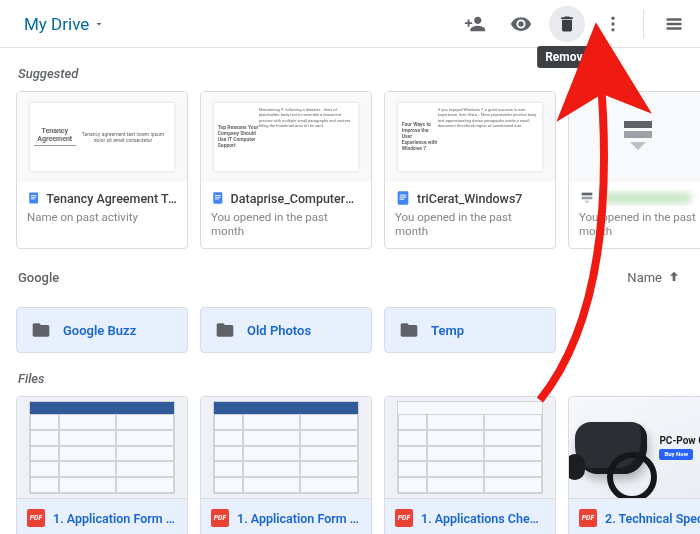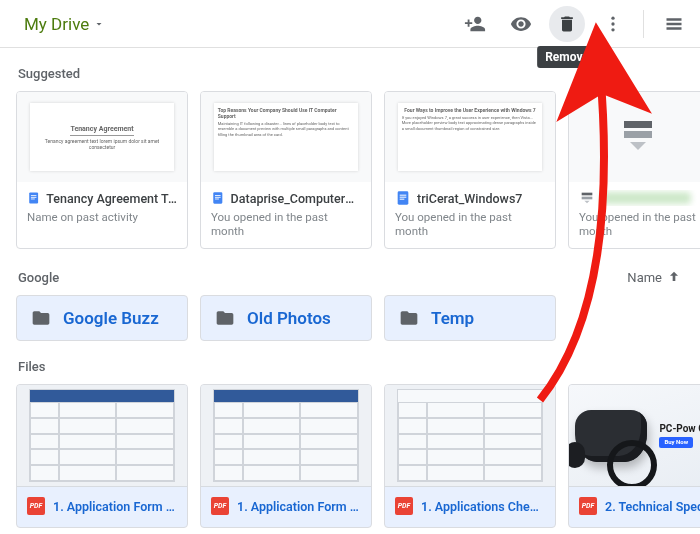--- a/index.html
+++ b/index.html
@@ -18,21 +18,21 @@
     display: flex;
     align-items: center;
     height: 48px;
     padding: 0 8px 0 18px;
     border-bottom: 1px solid #e0e0e0;
   }
   .breadcrumb {
     display: flex;
     align-items: center;
     font-size: 17px;
-    color: #4d7c0f;
+    color: #0369a1;
     cursor: pointer;
     padding: 4px 6px;
     border-radius: 14px;
   }
   .breadcrumb svg { margin-left: 4px; }
   .spacer { flex: 1; }
   .toolbar { display: flex; align-items: center; gap: 10px; }
   .tool-btn {
     width: 36px; height: 36px;
     border-radius: 50%;
@@ -56,20 +56,21 @@
     white-space: nowrap;
     z-index: 20;
     font-weight: bold;
   }
   
   .section-title {
     color: #5f6368;
     font-size: 13px;
     font-weight: 500;
     padding: 18px 18px 10px;
+    font-style: italic;
   }
   
   .suggested-row {
     display: flex;
     gap: 12px;
     padding: 0 16px;
   }
   .sug-card {
     width: 172px;
     border: 1px solid #dadce0;
@@ -85,21 +86,21 @@
     align-items: center;
     justify-content: center;
     overflow: hidden;
   }
   .sug-thumb-inner {
     width: 85%;
     height: 75%;
     background: #fff;
     box-shadow: 0 0 3px rgba(0,0,0,0.15);
     display: flex;
-    flex-direction: column;
+    flex-direction: row;
     align-items: center;
     justify-content: center;
     font-size: 5px;
     color: #666;
     padding: 4px;
     text-align: center;
   }
   .sug-thumb-stack svg { display: block; }
   .sug-body { padding: 8px 10px 10px; }
   .sug-name {
@@ -121,23 +122,24 @@
   .folder-row { display: flex; gap: 12px; padding: 0 16px; }
   .folder-card {
     width: 172px;
     border: 1px solid #dadce0;
     background: #e8f0fe;
     border-radius: 4px;
     padding: 12px 14px;
     display: flex; align-items: center; gap: 12px;
     color: #1967d2;
     font-weight: 600;
-    font-size: 17px;
+    font-size: 13px;
     cursor: pointer;
     flex-shrink: 0;
+    margin-top: 12px;
   }
   
   .files-row { display: flex; gap: 12px; padding: 0 16px; }
   .file-card {
     width: 172px;
     border: 1px solid #dadce0;
     background: #e8f0fe;
     border-radius: 4px;
     overflow: hidden;
     cursor: pointer;

